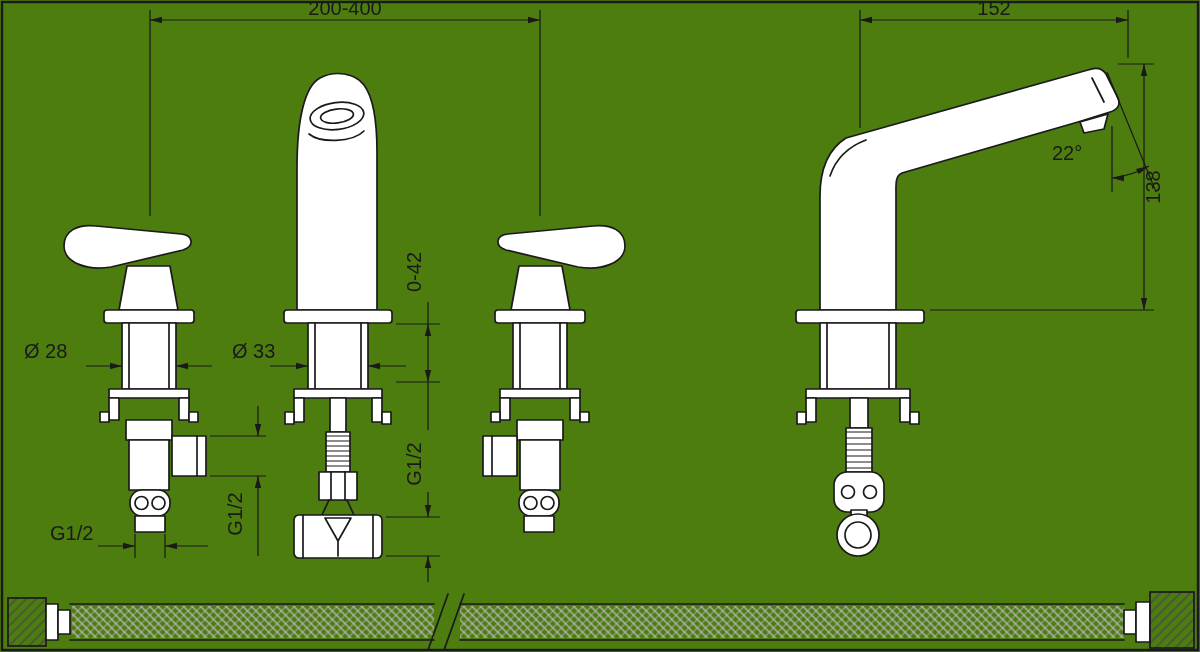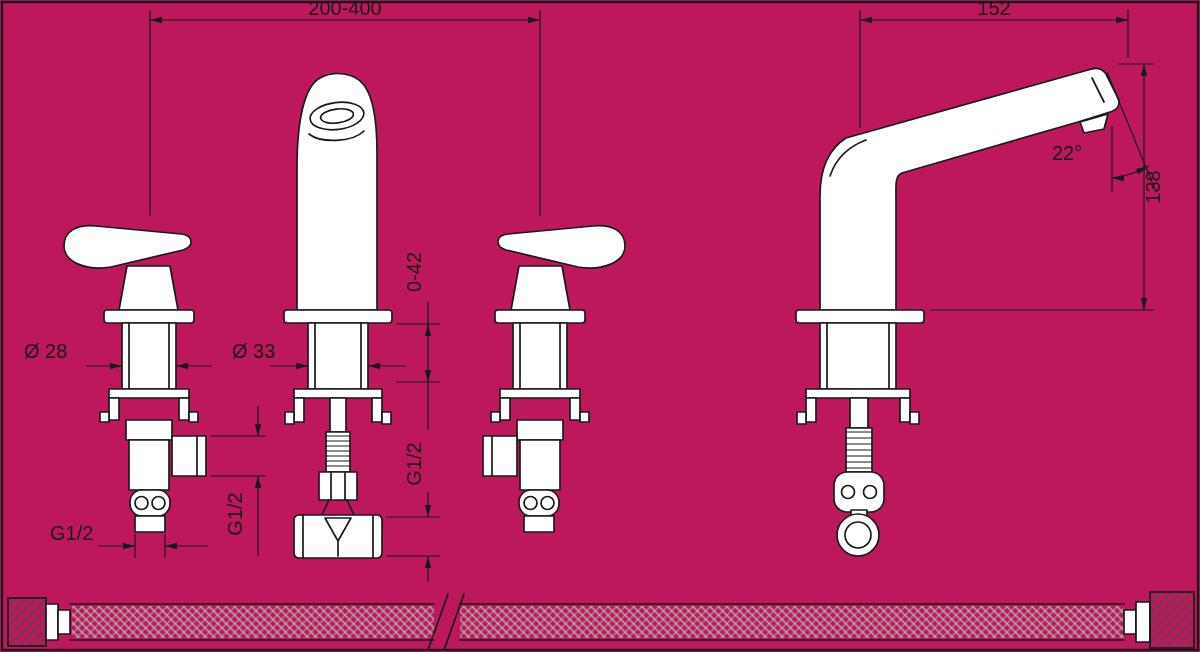--- a/index.html
+++ b/index.html
@@ -1,16 +1,16 @@
 <!DOCTYPE html>
 <html><head>
 <meta charset="utf-8">
 <style>
   html,body { margin:0; padding:0; background:#ffffff; }
-  .stage { width:1200px; height:652px; position:relative; background:#be185d; overflow:hidden; }
+  .stage { width:1200px; height:652px; position:relative; background:#4d7c0f; overflow:hidden; }
   svg { display:block; }
   .draw  { stroke:#1a1a1a; stroke-width:1.7; fill:none; stroke-linejoin:round; stroke-linecap:round; }
   .drawf { stroke:#1a1a1a; stroke-width:1.7; fill:#ffffff; stroke-linejoin:round; }
   .dim   { stroke:#1a1a1a; stroke-width:1.2; fill:none; }
   .head  { stroke:none; fill:#1a1a1a; }
   .dimtext { font-family:"Liberation Sans","DejaVu Sans",sans-serif; font-size:20px; fill:#1a1a1a; }
 </style>
 </head>
 <body>
 

